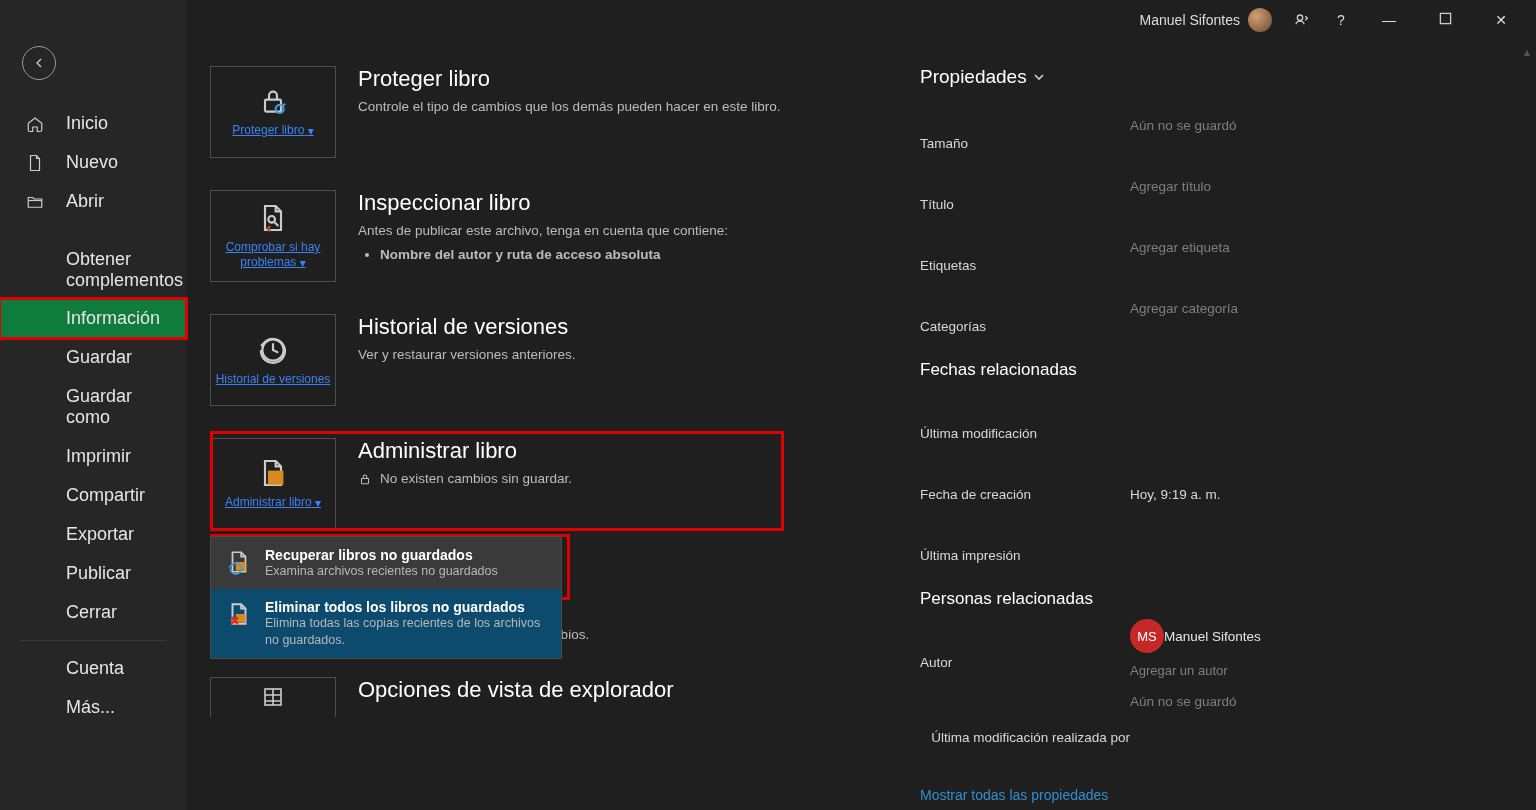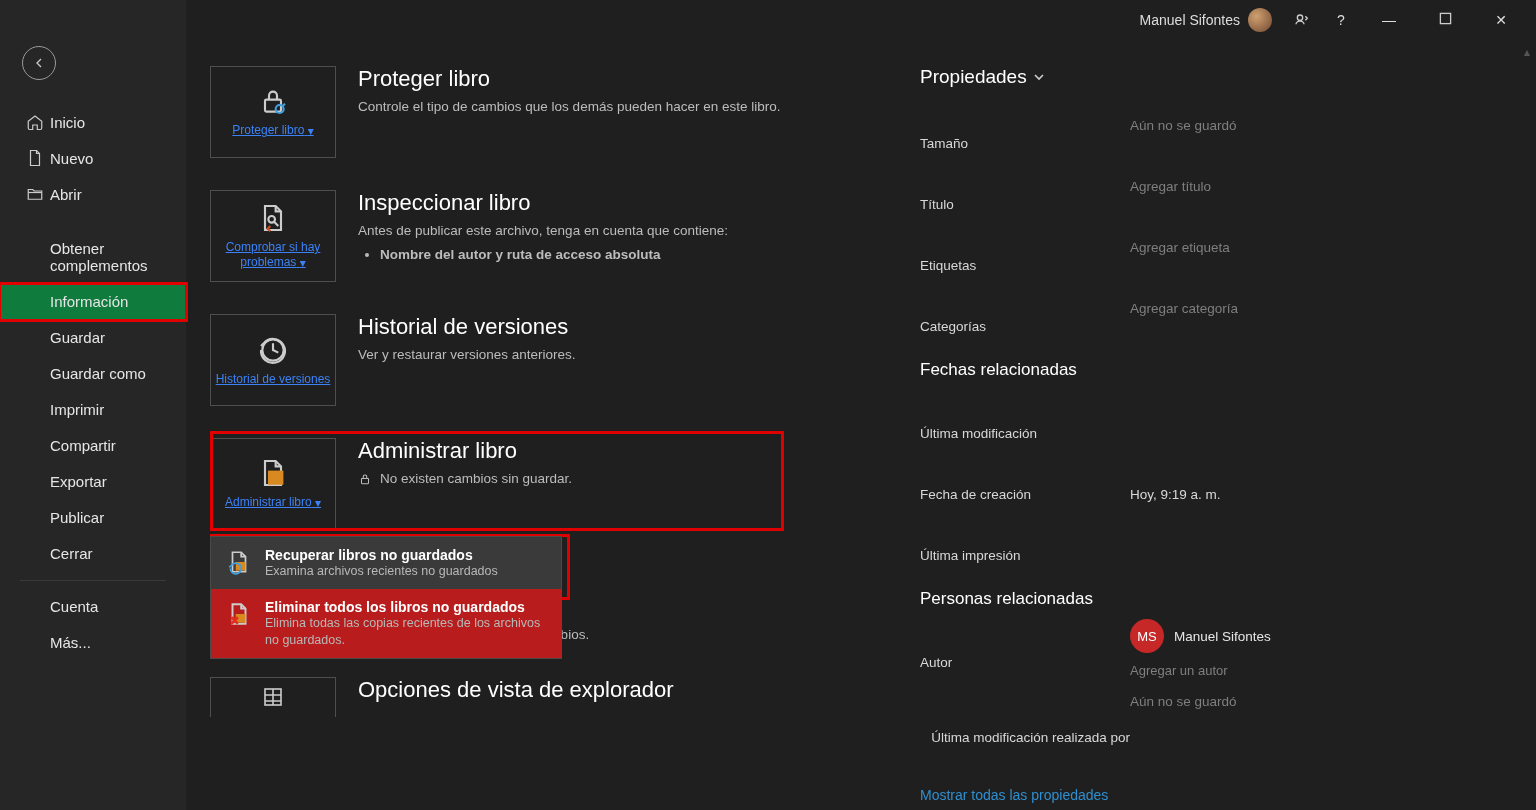--- a/index.html
+++ b/index.html
@@ -49,23 +49,23 @@
     border-radius: 50%;
     margin-left: 22px;
     margin-bottom: 24px;
     display: flex; align-items: center; justify-content: center;
     cursor: pointer;
   }
   .back-btn svg { width: 16px; height: 16px; }
   .nav-item {
     display: flex;
     align-items: center;
-    gap: 6px;
+    gap: 22px;
     padding: 9px 18px 9px 26px;
-    font-size: 15px;
+    font-size: 18px;
     cursor: pointer;
     color: #e6e6e6;
   }
   .nav-item.active {
     background: #0f7b3c;
   }
   .nav-icon { width: 18px; height: 18px; flex-shrink:0; }
   .nav-icon svg { width:18px; height:18px; }
   .nav-group-spacer { height: 24px; }
   .nav-sep { border-top: 1px solid #3a3a3a; margin: 8px 20px; }
@@ -132,36 +132,36 @@
     grid-template-columns: 210px 1fr;
     row-gap: 10px;
     font-size: 13.5px;
     align-items: center;
     margin-bottom: 26px;
   }
   .prop-label { color:#d8d8d8;margin-top:36px; }
   .prop-val-muted { color:#7f7f7f; }
 
   .subhead { font-size:17px; color:#fff; margin-bottom:10px; }
-  .author-row { display:flex; align-items:center; gap:10px; }
+  .author-row { display:flex; align-items:center; }
   .author-badge {
     width:34px; height:34px; border-radius:50%;
     background:#c62828; color:#fff; font-size:13px;
     display:flex; align-items:center; justify-content:center;
   }
   .muted-link { color:#7f7f7f; font-size:13px; margin-top:10px; display:block; cursor:pointer; }
   .blue-link { color:#2f8fd0; font-size:14px; margin-top:16px; display:inline-block; cursor:pointer; }
 
   
   .menu-popup {
     position: absolute;
     left: 0;
     top: 98px;
     width: 352px;
-    background: #b91c1c;
+    background: #0c4a6e;
     border: 1px solid #4a4a4a;
     z-index: 10;
   }
   .menu-item {
     display:flex; gap:12px;
     padding: 10px 14px;
     cursor:pointer;
   }
   .menu-item:hover, .menu-item.hovered { background:#3a3a3a; }
   .menu-item-icon { width:28px; flex-shrink:0; display:flex; align-items:flex-start; justify-content:center; padding-top:2px;}

